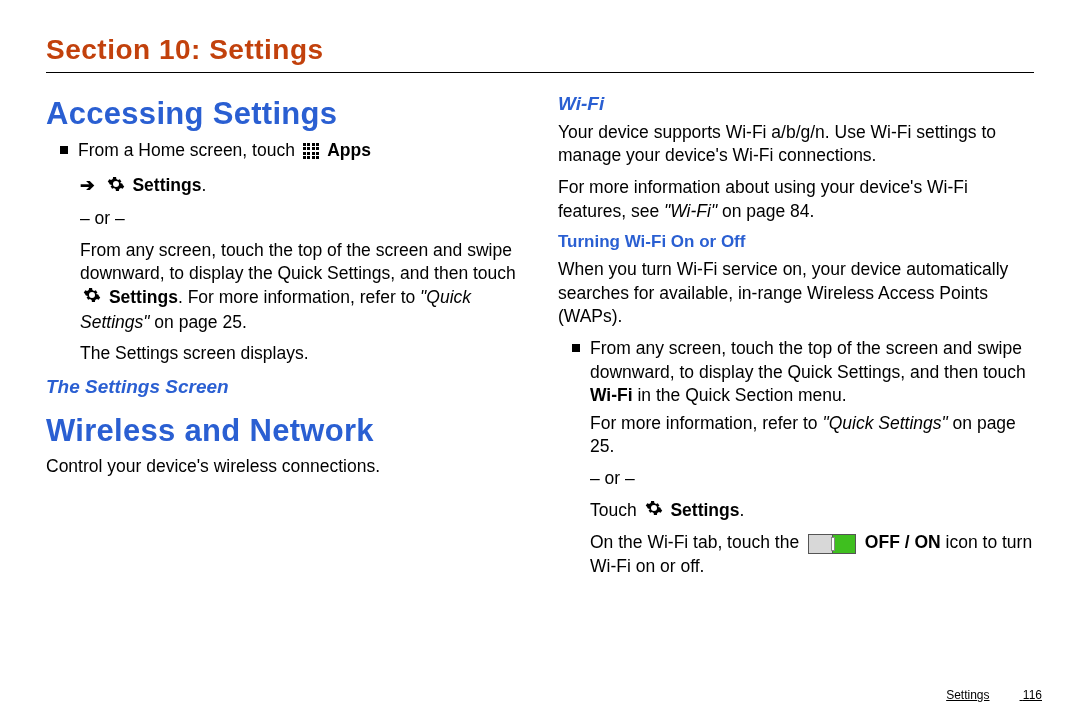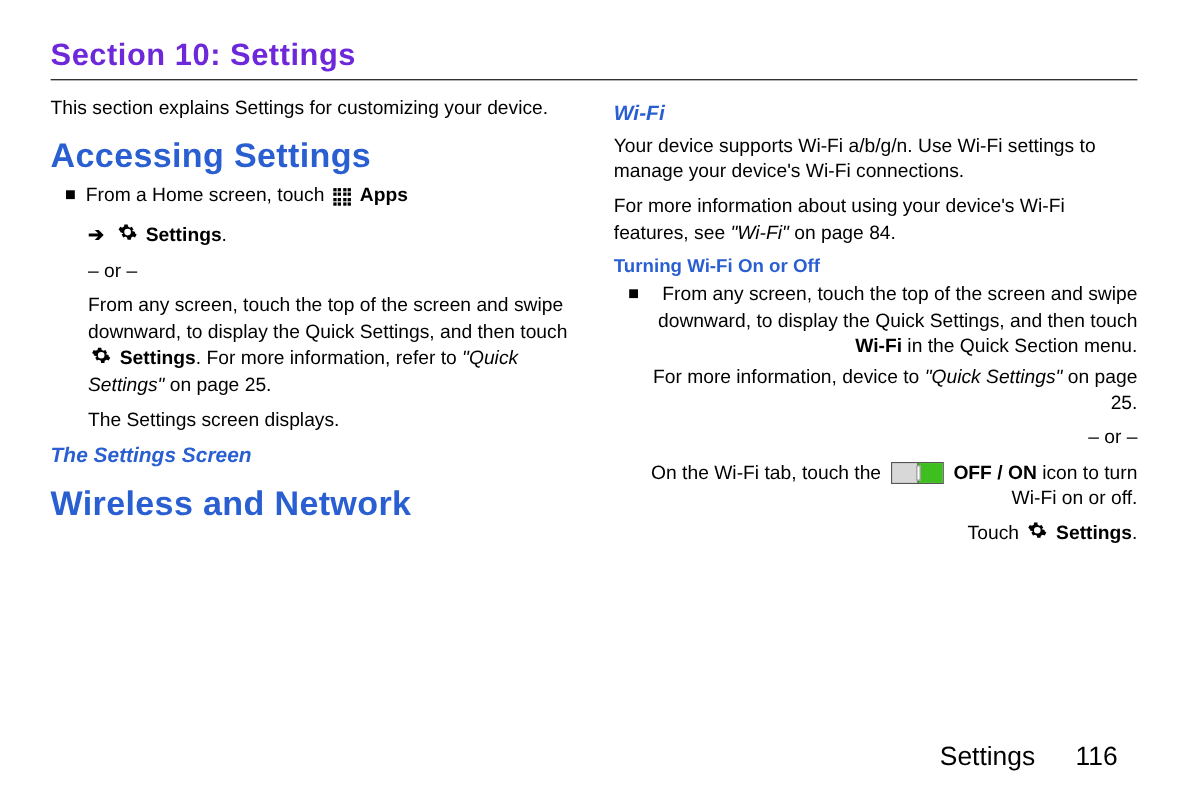--- a/index.html
+++ b/index.html
@@ -11,21 +11,21 @@
     font-family: Arial, Helvetica, sans-serif;
     color: #000;
   }
   .page {
     padding: 34px 46px 10px 46px;
     position: relative;
     box-sizing: border-box;
     height: 720px;
   }
   .section-title {
-    color: #6d28d9;
+    color: #c2410c;
     font-weight: 900;
     font-size: 28px;
     font-family: Arial, sans-serif;
     letter-spacing: 0.5px;
     margin: 0 0 6px 0;
   }
   .hr {
     border: none;
     border-top: 1.5px solid #000;
     margin: 0 0 10px 0;
@@ -57,21 +57,20 @@
   .h4 {
     color: #2a5fd2;
     font-weight: 900;
     font-size: 17px;
     margin: 6px 0 2px 0;
   }
   .bullet-row {
     display: flex;
     gap: 10px;
     margin: 2px 0 2px 14px;
-    text-align: right;
   }
   .square {
     width: 8px; height: 8px; background:#000; margin-top: 7px; flex: 0 0 8px;
   }
   .sub-indent {
     margin-left: 34px;
     margin-top: 12px;
   }
   .bold { font-weight: 700; }
   .italic { font-style: italic; }
@@ -107,36 +106,36 @@
     position:absolute; right:0; top:0; bottom:0; width:22px;
     background:#3fbf1f;
     border-left:1px solid #555;
   }
   .toggle .handle {
     position:absolute; left:22px; top:2px; width:4px; height:14px; background:#fff; border:1px solid #888; box-sizing:border-box;
   }
   .footer {
     position:absolute;
     bottom: 18px;
-    right: 64px;
-    font-size: 24px;
+    right: 38px;
+    font-size: 12px;
+    text-decoration: underline;
   }
   .footer .label { margin-right: 30px; }
 </style>
 </head>
 <body>
 
 <div class="page">
   <div class="section-title">Section 10: Settings</div>
   <hr class="hr">
 
   <div class="columns">
 
     <div class="col">
-      <p>This section explains Settings for customizing your device.</p>
 
       <div class="h2">Accessing Settings</div>
 
       <div class="bullet-row">
         <div class="square"></div>
         <div>
           <span>From a Home screen, touch </span>
           <span class="apps-icon">
             <span></span>
               <span></span>
@@ -178,56 +177,58 @@
               </svg>
           </span>
           <span class="bold">Settings</span><span>. For more information, refer to </span><span class="italic">"Quick Settings"</span><span> on page 25.</span>
         </p>
         <p>The Settings screen displays.</p>
       </div>
 
       <div class="h3">The Settings Screen</div>
 
       <div class="h2">Wireless and Network</div>
+      <p>Control your device's wireless connections.</p>
     </div>
 
     <div class="col">
       <div class="h3">Wi-Fi</div>
       <p>Your device supports Wi-Fi a/b/g/n. Use Wi-Fi settings to manage your device's Wi-Fi connections.</p>
       <p>
         <span>For more information about using your device's Wi-Fi features, see </span><span class="italic">"Wi-Fi"</span><span> on page 84.</span>
       </p>
 
       <div class="h4">Turning Wi-Fi On or Off</div>
+      <p>When you turn Wi-Fi service on, your device automatically searches for available, in-range Wireless Access Points (WAPs).</p>
 
       <div class="bullet-row">
         <div class="square"></div>
         <div>
           <span>From any screen, touch the top of the screen and swipe downward, to display the Quick Settings, and then touch </span><span class="bold">Wi-Fi</span><span> in the Quick Section menu.</span>
           <p>
-            <span>For more information, device to </span><span class="italic">"Quick Settings"</span><span> on page 25.</span>
+            <span>For more information, refer to </span><span class="italic">"Quick Settings"</span><span> on page 25.</span>
           </p>
           <p>– or –</p>
-          <p>
-            <span>On the Wi-Fi tab, touch the </span>
-            <span class="toggle">
-              <span class="on"></span><span class="handle"></span>
-            </span>
-            <span class="bold">OFF / ON</span>
-            <span> icon to turn Wi-Fi on or off.</span>
-          </p>
           <p>
             <span>Touch </span>
             <span class="gear-icon">
               <svg viewBox="0 0 24 24">
                   <path fill="#000" d="M12 8a4 4 0 1 0 0 8 4 4 0 0 0 0-8zm9 4a9 9 0 0 1-.1 1.3l2.1 1.6-2 3.5-2.5-1a7 7 0 0 1-2.2 1.3l-.4 2.6h-4l-.4-2.6a7 7 0 0 1-2.2-1.3l-2.5 1-2-3.5 2.1-1.6A9 9 0 0 1 3 12a9 9 0 0 1 .1-1.3L1 9.1l2-3.5 2.5 1a7 7 0 0 1 2.2-1.3L8.1 2.7h4l.4 2.6a7 7 0 0 1 2.2 1.3l2.5-1 2 3.5-2.1 1.6A9 9 0 0 1 21 12z"></path>
                 </svg>
             </span>
             <span class="bold">Settings</span><span>.</span>
           </p>
+          <p>
+            <span>On the Wi-Fi tab, touch the </span>
+            <span class="toggle">
+              <span class="on"></span><span class="handle"></span>
+            </span>
+            <span class="bold">OFF / ON</span>
+            <span> icon to turn Wi-Fi on or off.</span>
+          </p>
         </div>
       </div>
     </div>
   </div>
 
   <div class="footer">
     <span class="label">Settings</span>
     <span>116</span>
   </div>
 </div>

